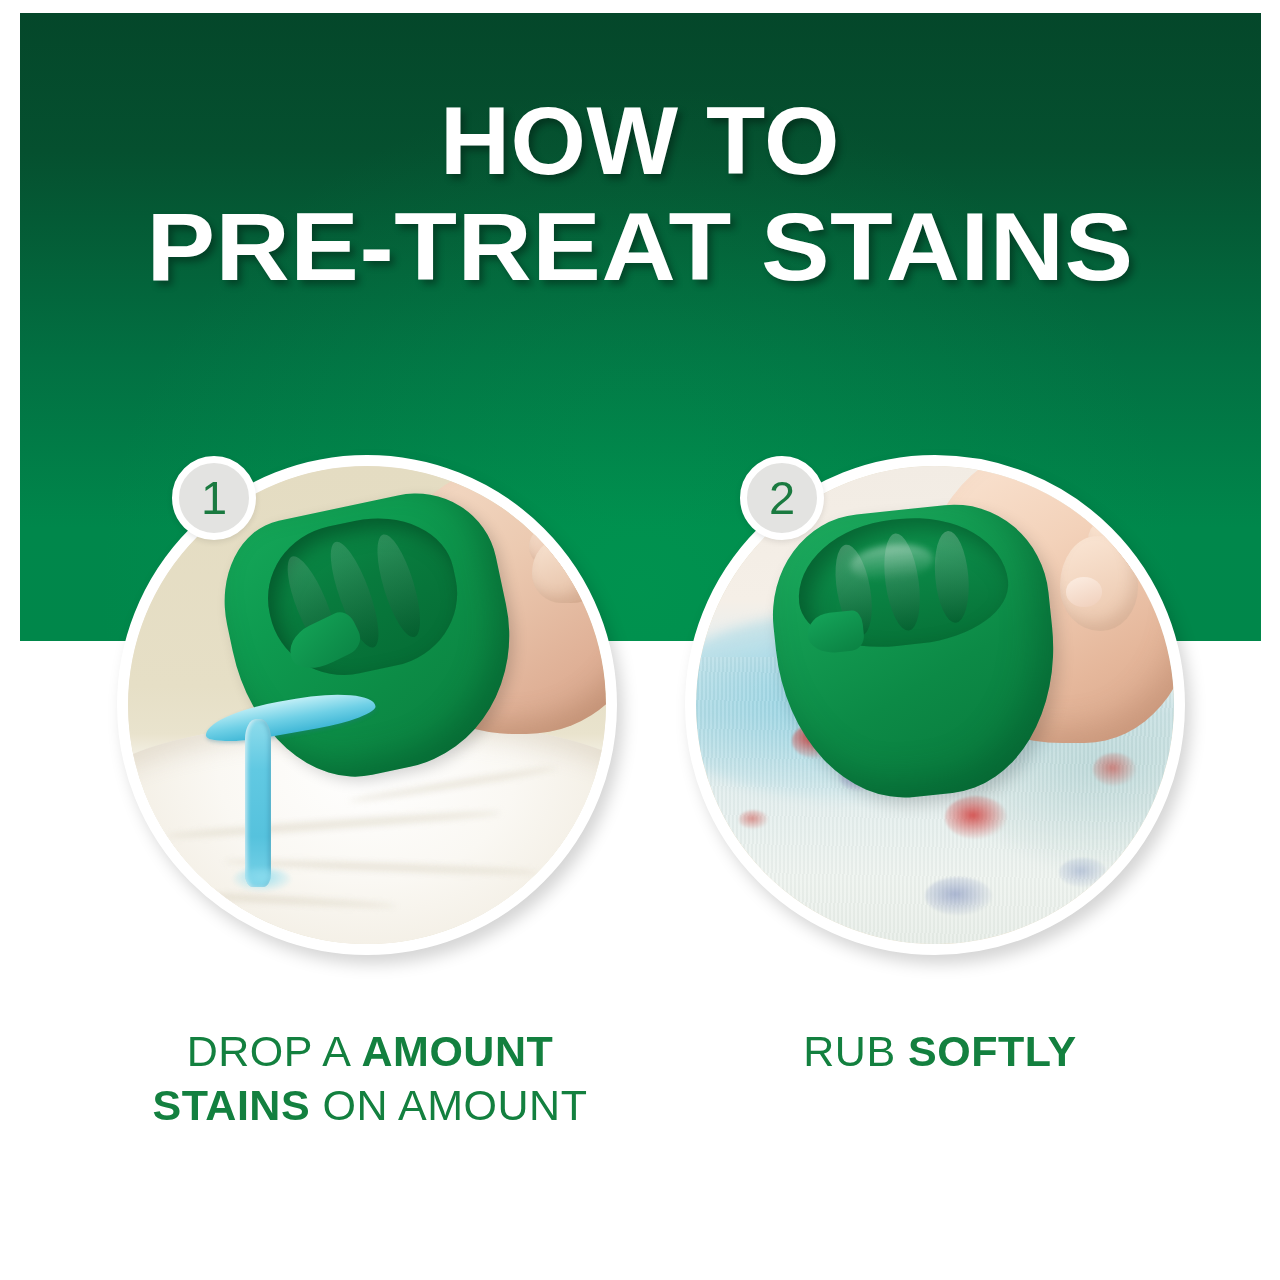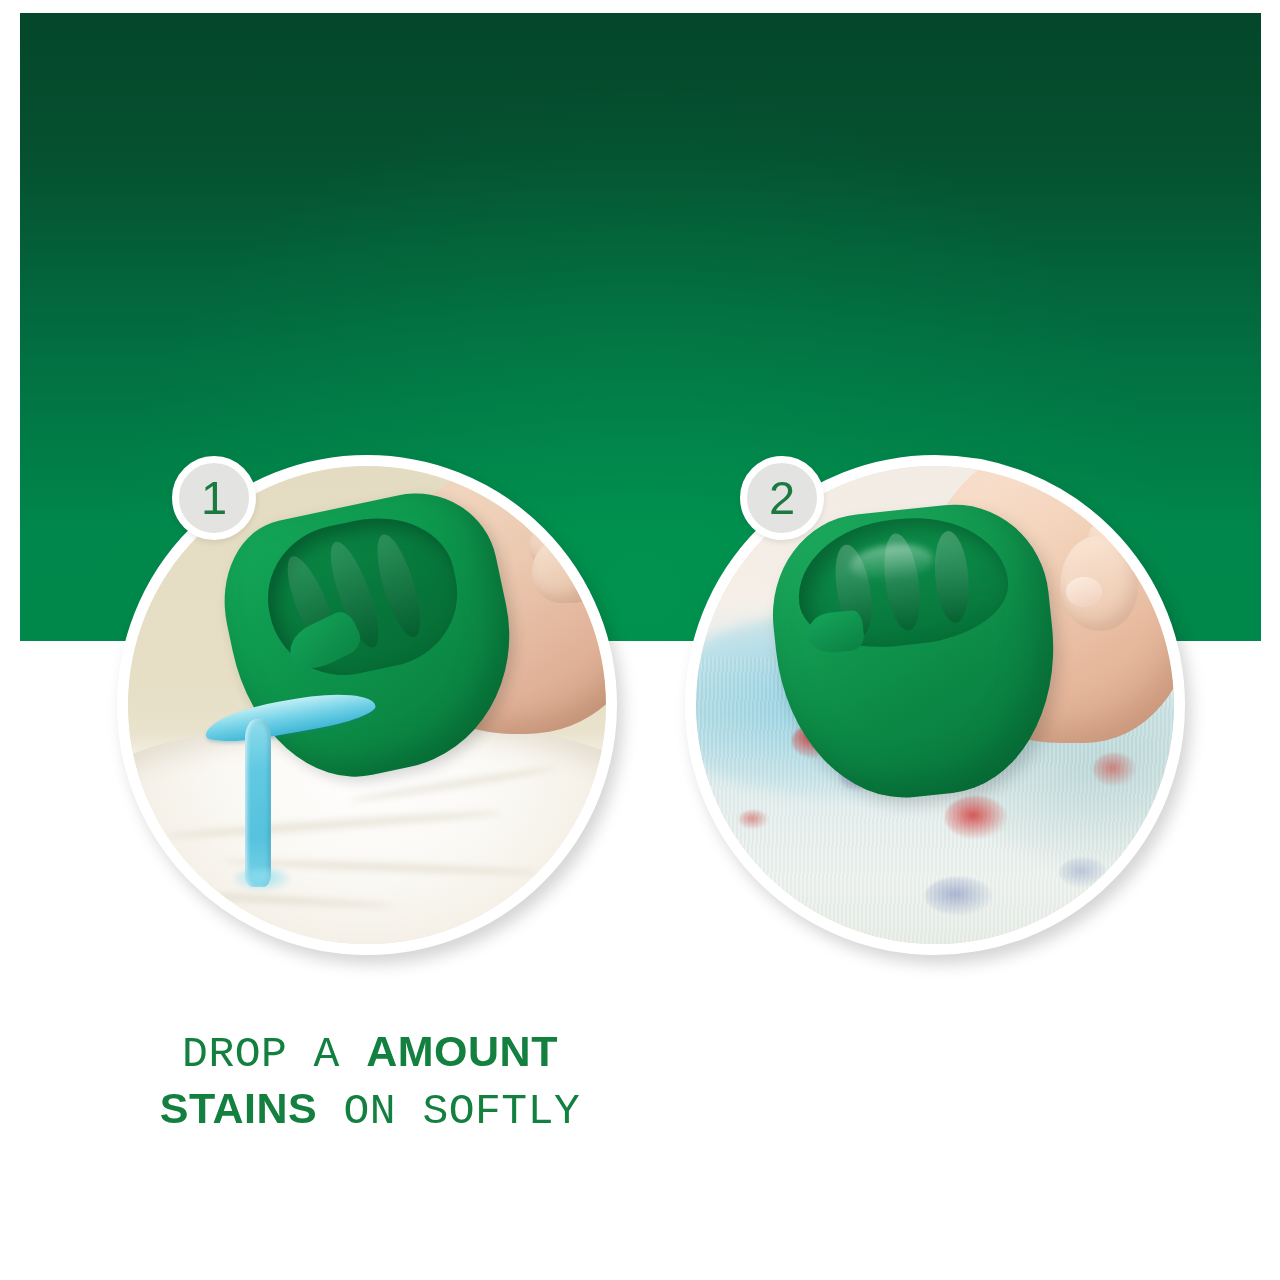--- a/index.html
+++ b/index.html
@@ -361,39 +361,43 @@
   .caption {
     position: absolute;
     text-align: center;
     color: #13803f;
     font-size: 43px;
     line-height: 1.25;
     letter-spacing: 0.5px;
     z-index: 15;
   }
   .caption b { font-weight: bold; }
-  .caption span.reg { font-weight: normal; font-family: Liberation Mono, monospace; }
+  .caption span.reg { font-weight: normal; }
   .caption-1 {
     left: 60px;
     top: 1025px;
     width: 620px;
   }
   .caption-2 {
     left: 690px;
     top: 1025px;
     width: 500px;
   }
 </style>
 </head>
 <body>
 
 <div id="page">
 
   <div class="green-panel"></div>
 
+  <div class="title-block">
+    <div class="title-line title-line-1">HOW TO</div>
+    <div class="title-line title-line-2">PRE-TREAT STAINS</div>
+  </div>
 
   <div class="steps">
 
     <div class="step step-1">
       <div class="circle-wrap">
 
         <div class="circle-photo">
           <div class="photo-inner">
             <div class="p1-bg"></div>
             <div class="p1-cloth"></div>
@@ -465,17 +469,20 @@
         </div>
 
         <div class="badge">
           <span>2</span>
         </div>
       </div>
     </div>
   </div>
 
   <div class="caption caption-1">
-    <span class="reg">DROP A </span><b>AMOUNT</b><br><b>STAINS</b><span class="reg"> ON SOFTLY</span>
+    <span class="reg">DROP A </span><b>AMOUNT</b><br><b>STAINS</b><span class="reg"> ON AMOUNT</span>
   </div>
 
+  <div class="caption caption-2">
+    <span class="reg">RUB </span><b>SOFTLY</b>
+  </div>
 
 </div>
 
 </body></html>

